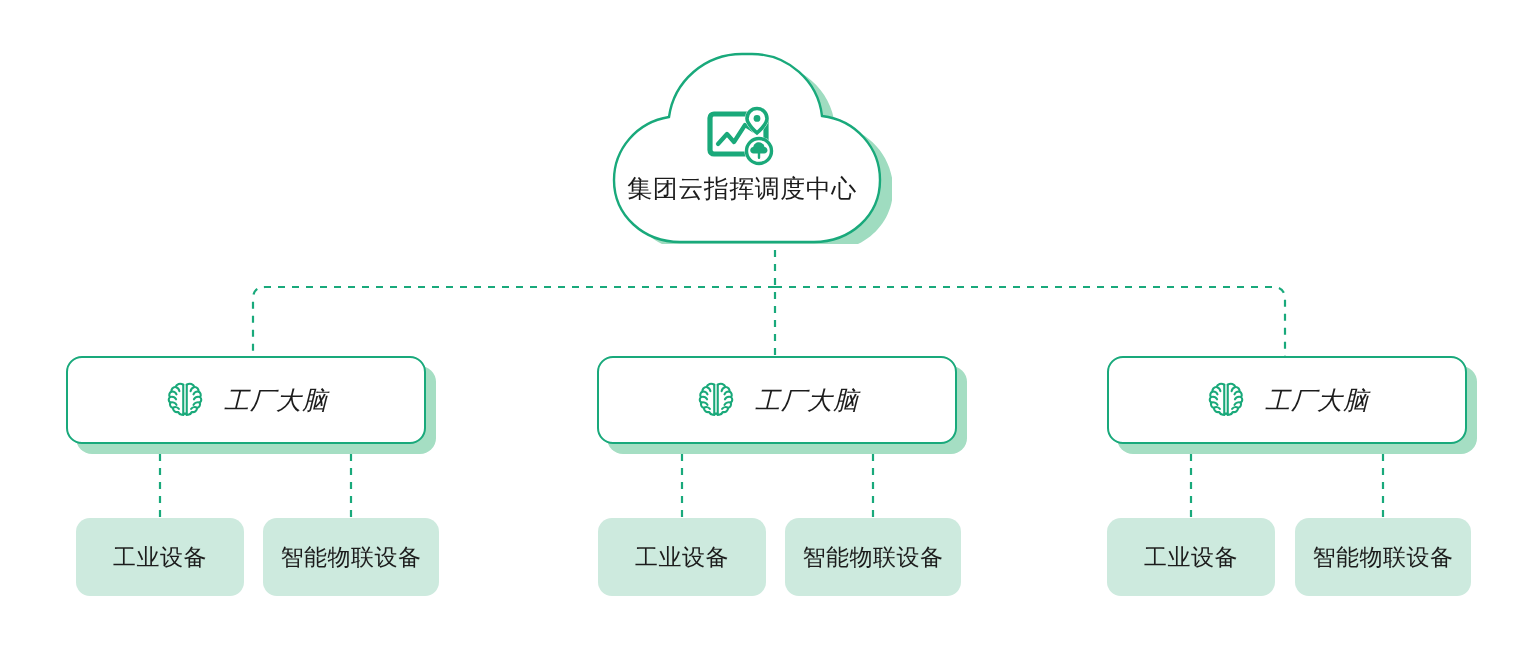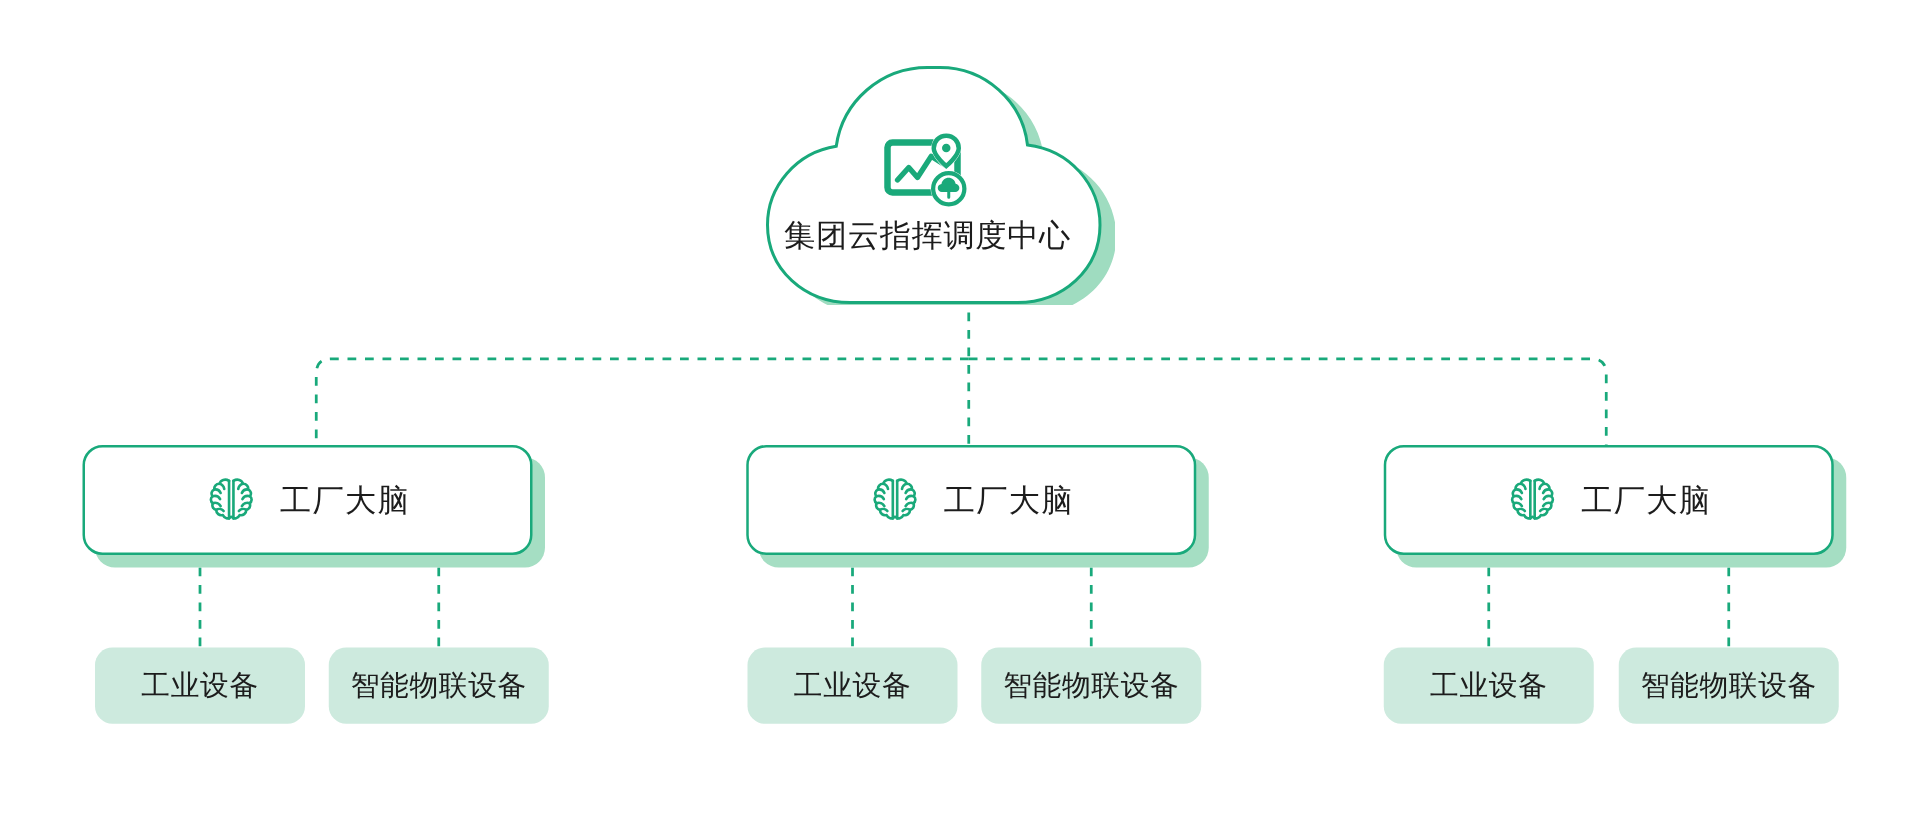--- a/index.html
+++ b/index.html
@@ -68,20 +68,21 @@
     height: 88px;
     box-sizing: border-box;
     border: 2px solid #19a97b;
     border-radius: 16px;
     background: #ffffff;
     display: flex;
     align-items: center;
     justify-content: center;
     gap: 18px;
     z-index: 3;
+    font-style: italic;
   }
   .brain-shadow {
     position: absolute;
     width: 360px;
     height: 88px;
     border-radius: 16px;
     background: #a5dec3;
     z-index: 2;
   }
   .brain-icon {
@@ -92,21 +93,21 @@
   .brain-label {
     font-size: 25px;
     color: #1c1c1c;
     letter-spacing: 1px;
     white-space: nowrap;
   }
 
   
   .device-box {
     position: absolute;
-    height: 61px;
+    height: 78px;
     box-sizing: border-box;
     background: #cdeade;
     border-radius: 14px;
     display: flex;
     align-items: center;
     justify-content: center;
     z-index: 3;
   }
   .device-label {
     font-size: 23px;

